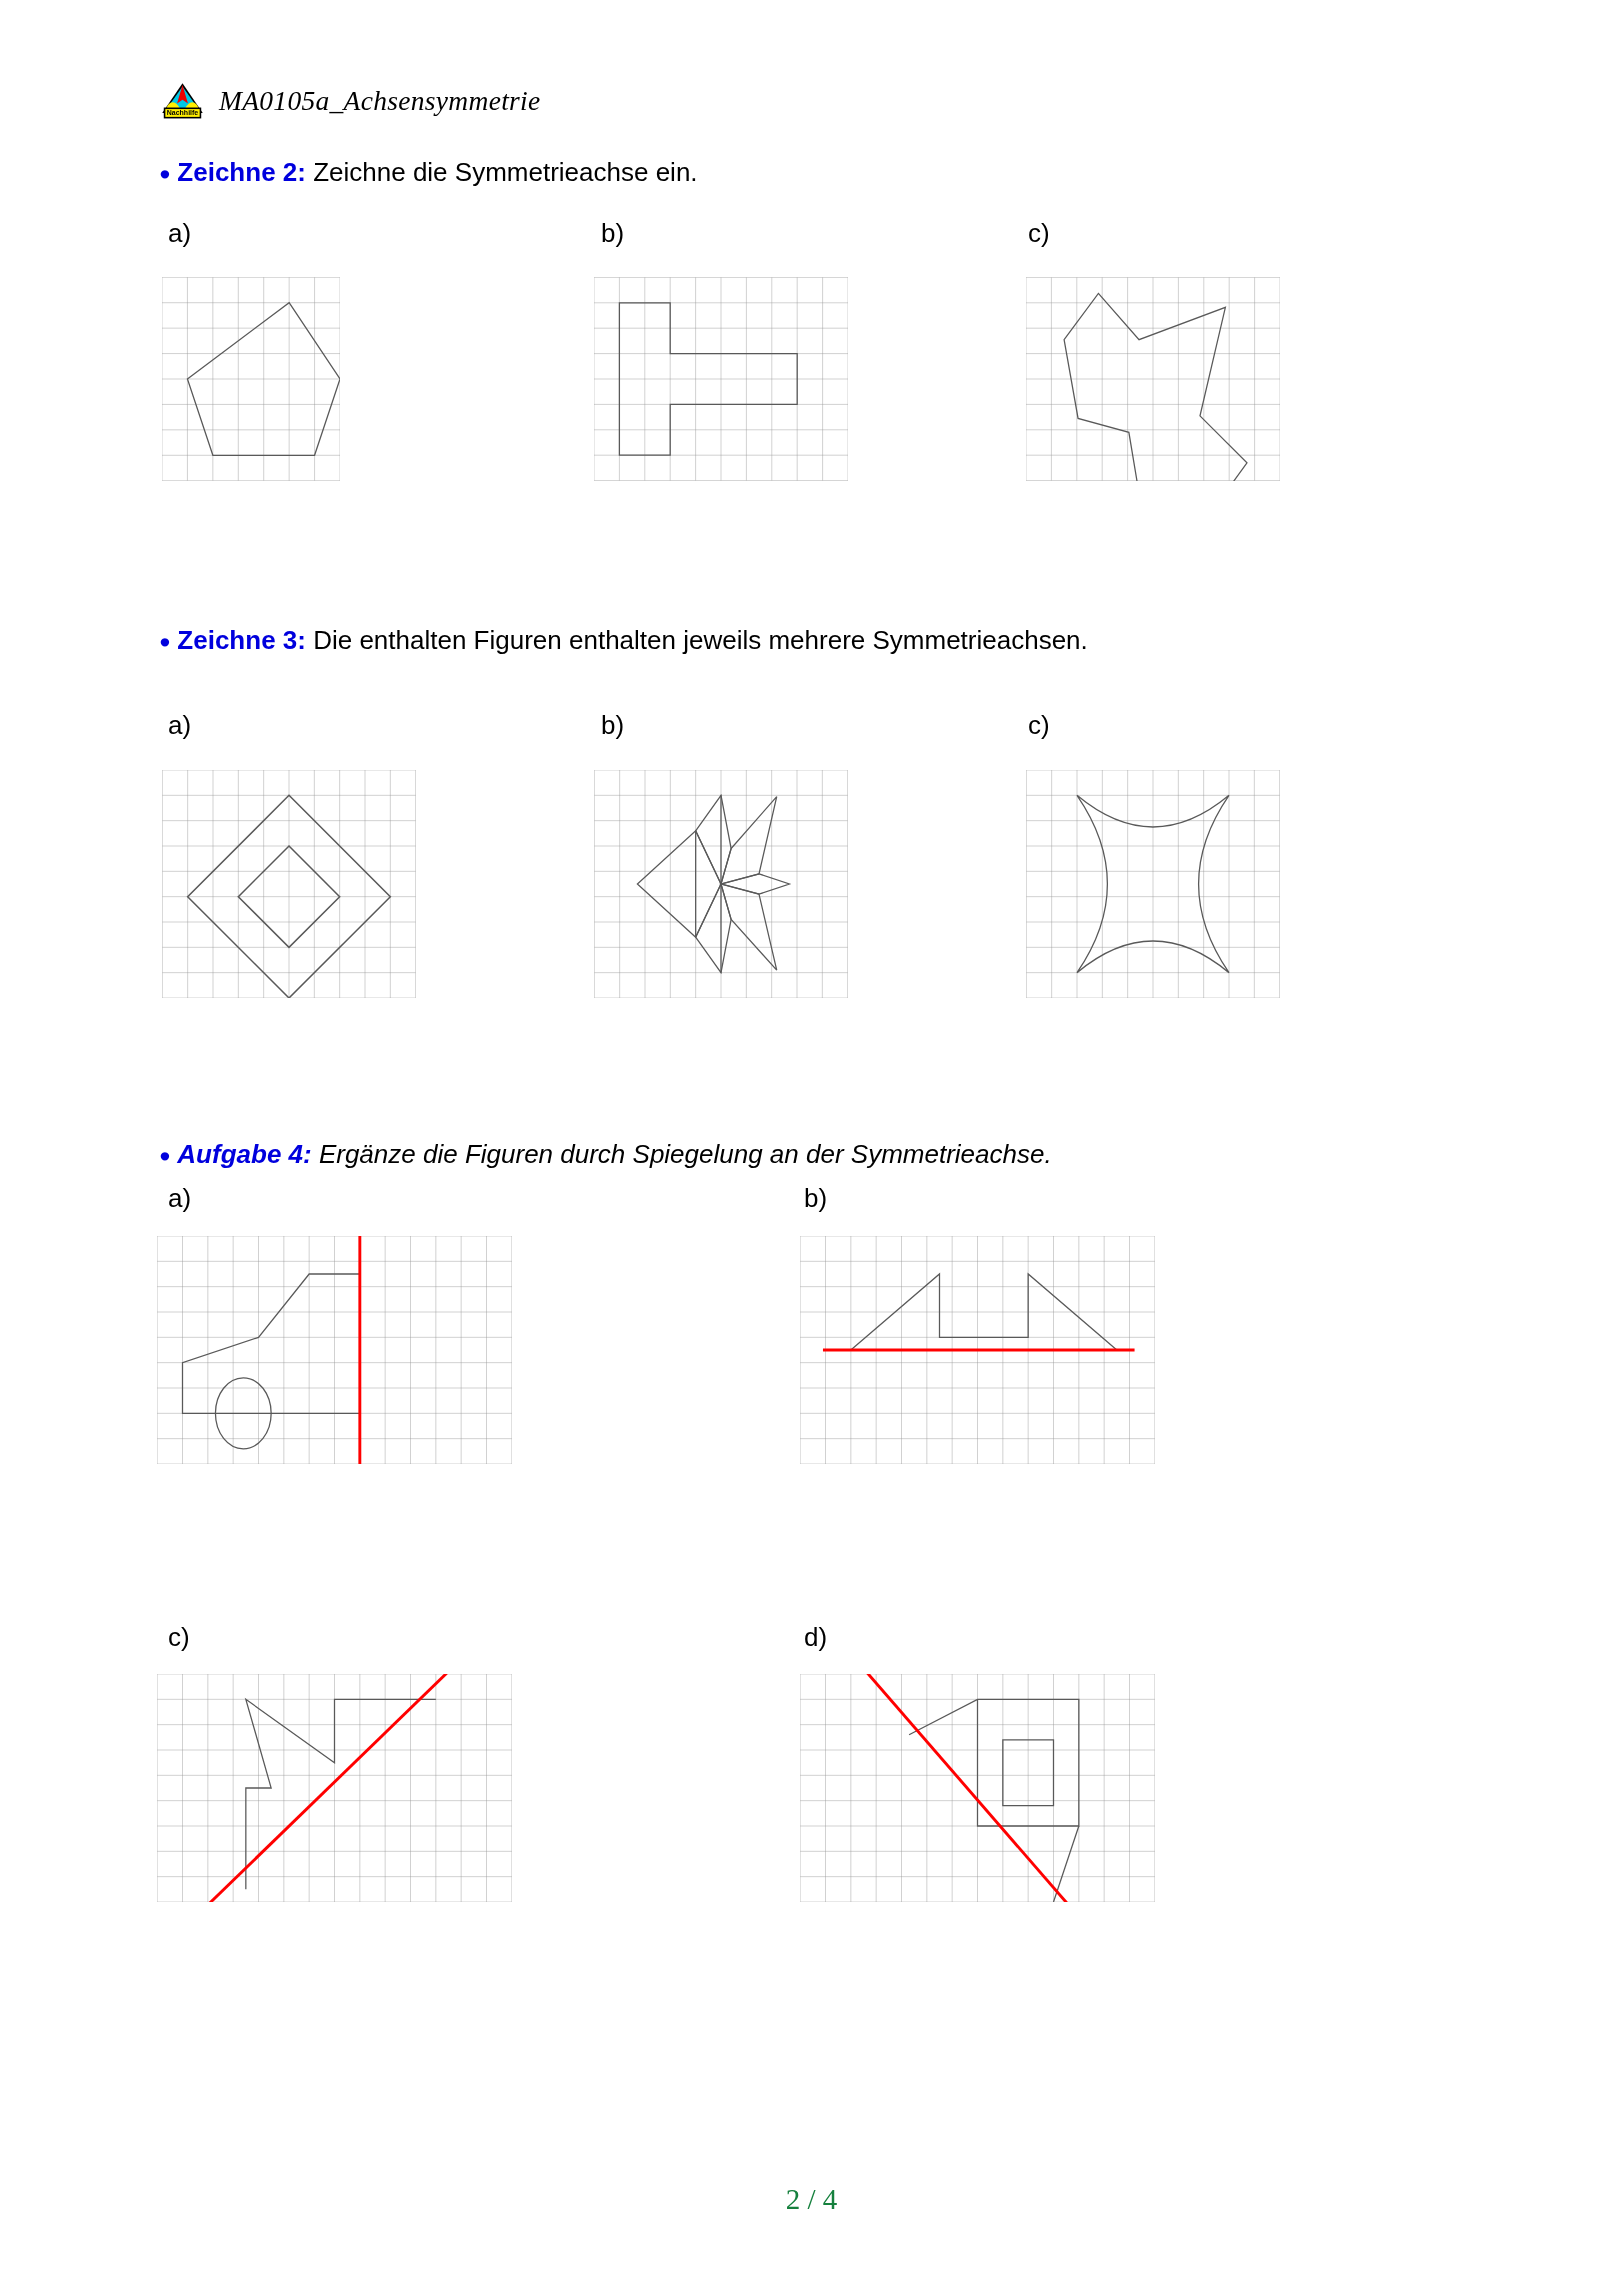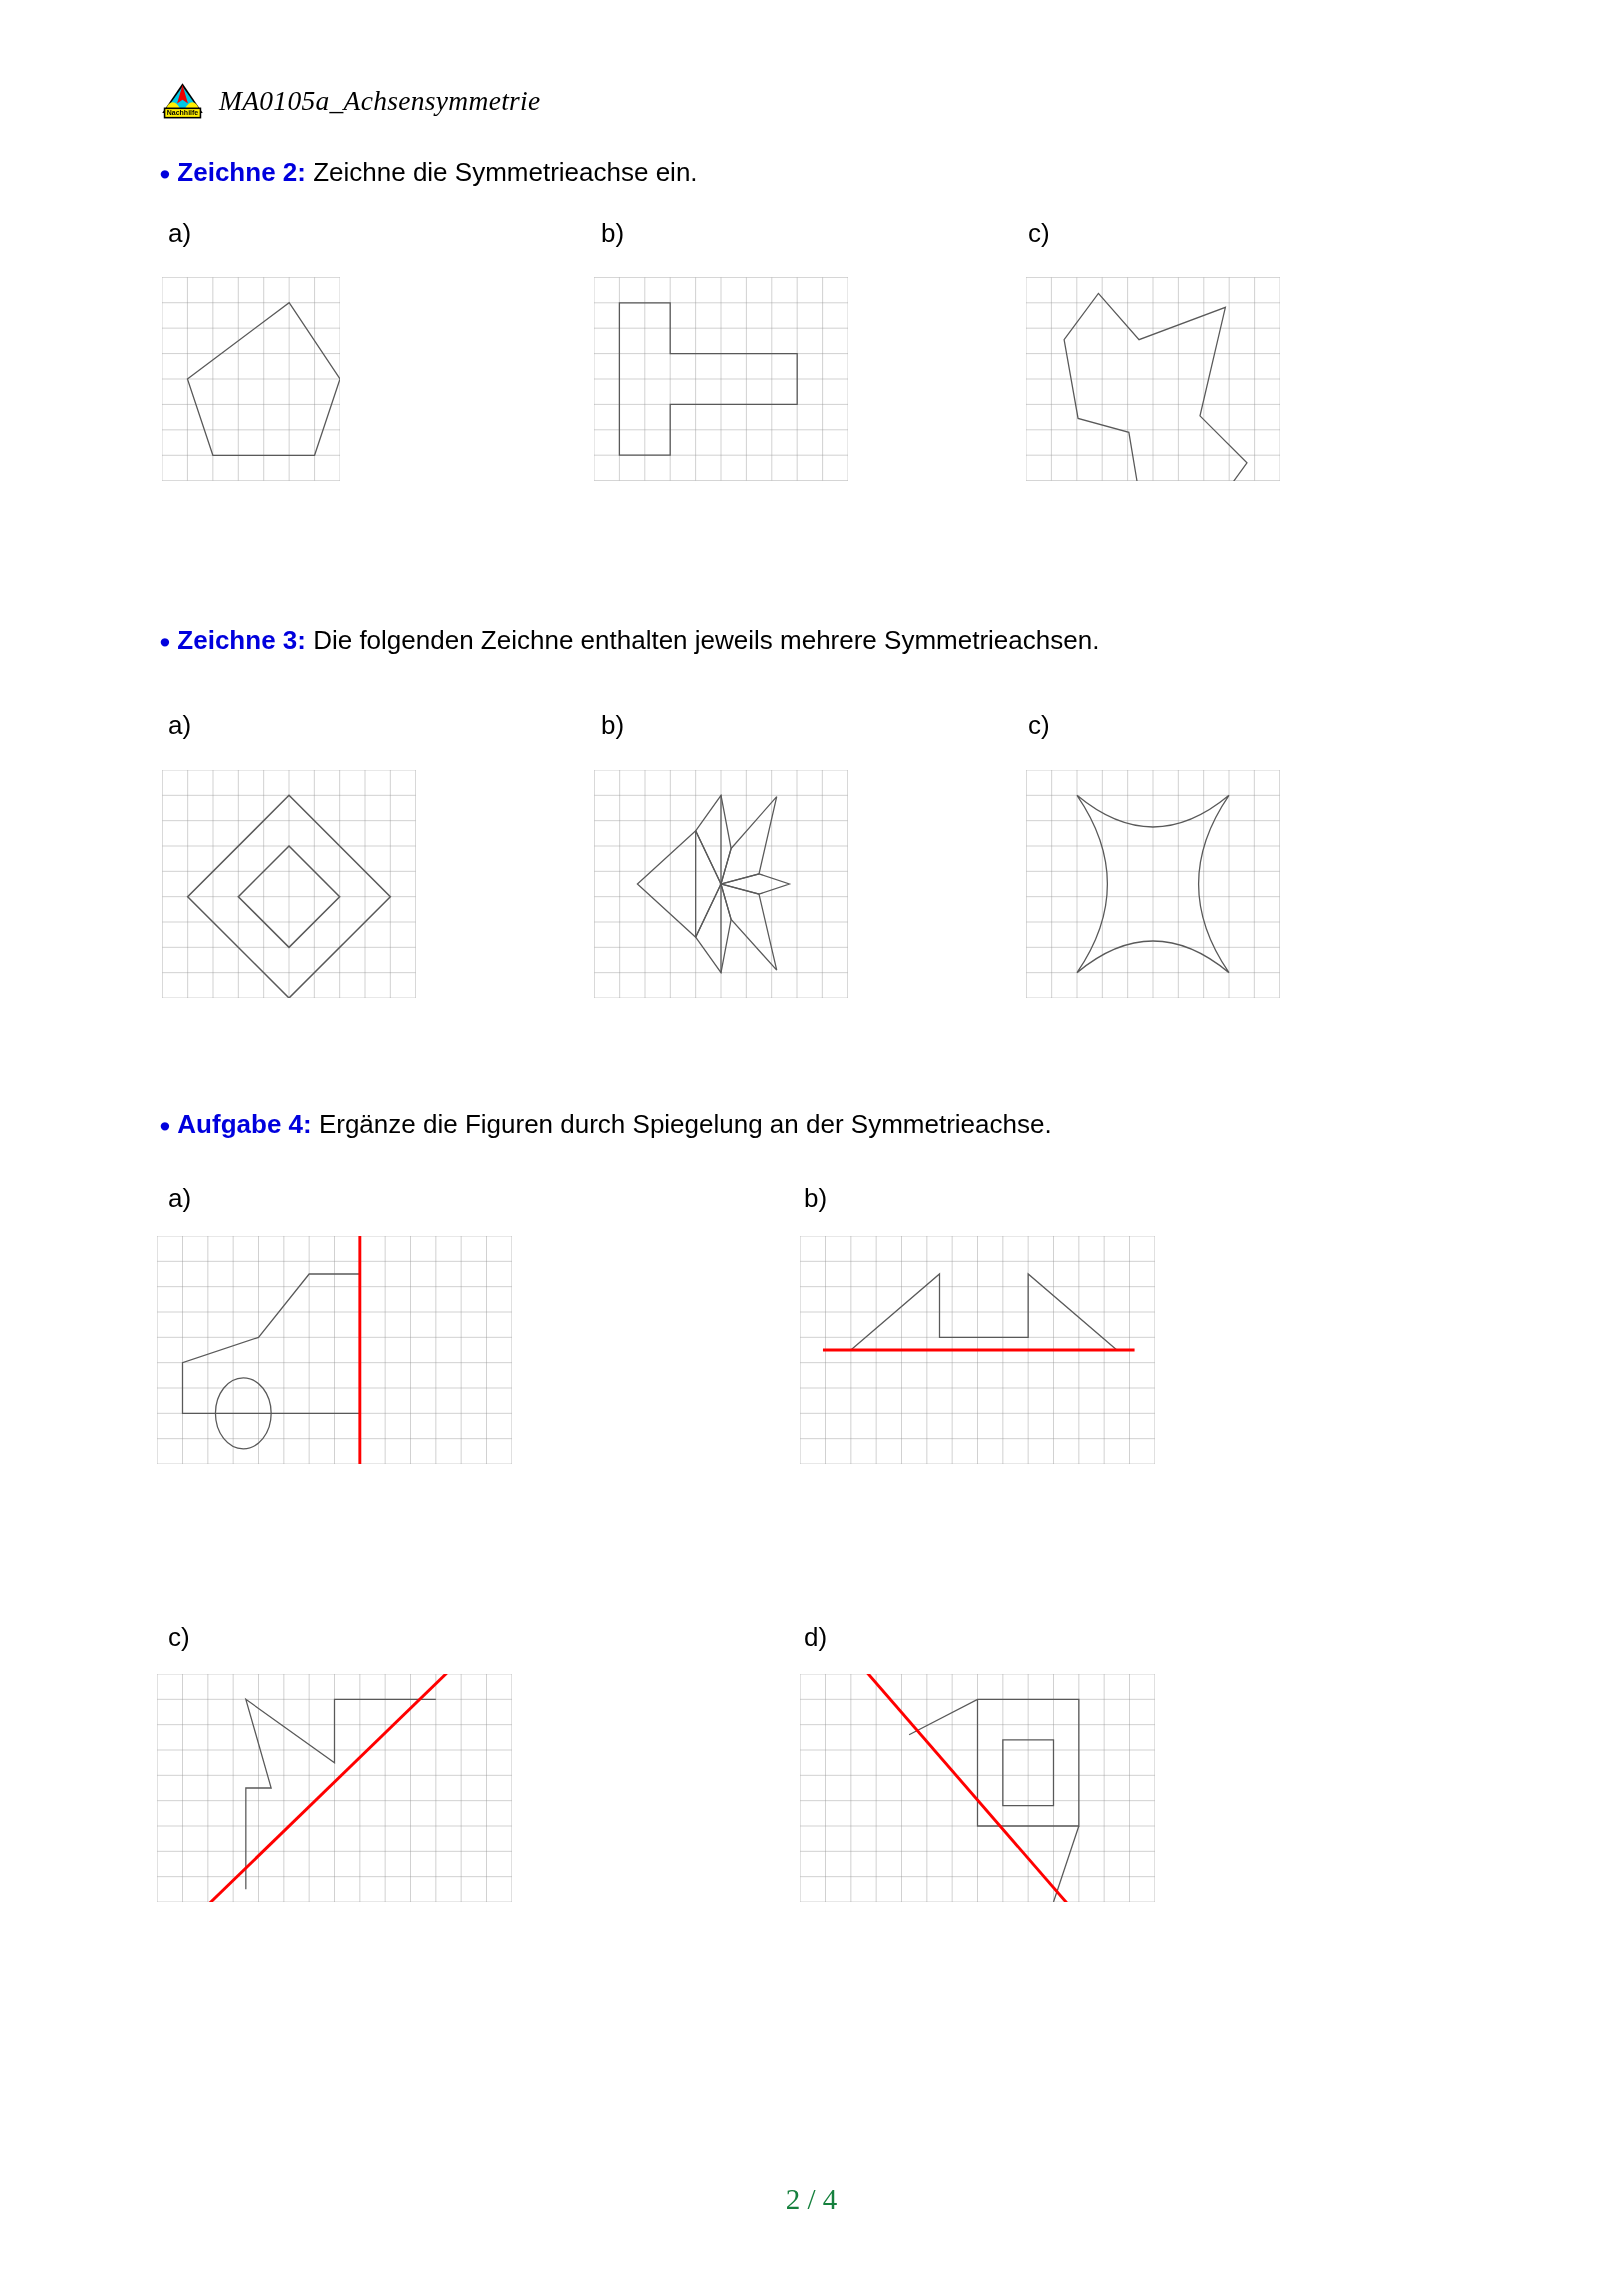--- a/index.html
+++ b/index.html
@@ -19,21 +19,21 @@
     font-style:italic;font-size:27.5px;letter-spacing:0.3px;color:#000;white-space:nowrap;
   }
 
   
   .task{position:absolute;left:159px;font-size:26px;line-height:1.42;color:#000;}
   .task .bullet{color:#0000dd;font-size:19.6px;vertical-align:middle;margin-right:6.5px;}
   .task .tag{color:#0000dd;font-weight:bold;}
   .task-2{top:154px;width:1309px;}
   .task-3{top:622px;width:1270px;text-align:justify;}
   .task-3 .line2{display:block;text-align:left;}
-  .task-4{top:1106px;width:1309px;}
+  .task-4{top:1136px;width:1309px;font-style:italic;}
 
   
   .sublabel{position:absolute;font-size:26px;color:#000;}
 
   
   .fig{position:absolute;}
   .fig svg{display:block;}
 
   .footer{
     position:absolute;left:0;right:0;top:2183px;text-align:center;
@@ -90,21 +90,21 @@
     <svg width="254" height="204" viewBox="0 0 10 8" shape-rendering="geometricPrecision">
       <g stroke="#9a9a9a" stroke-width="0.018">
         <path d="M0 0H10M0 1H10M0 2H10M0 3H10M0 4H10M0 5H10M0 6H10M0 7H10M0 8H10"></path>
         <path d="M0 0V8M1 0V8M2 0V8M3 0V8M4 0V8M5 0V8M6 0V8M7 0V8M8 0V8M9 0V8M10 0V8"></path>
       </g>
       <polygon points="2.85,0.63 4.45,2.45 7.85,1.18 6.85,5.45 8.7,7.3 7.4,9.1 4.45,8.5 4.05,6.1 2.05,5.55 1.5,2.45" fill="none" stroke="#595959" stroke-width="0.05"></polygon>
     </svg>
   </div>
 
   <div class="task task-3">
-    <span class="bullet">●</span><span class="tag">Zeichne 3:</span><span> Die folgenden Zeichne enthalten jeweils mehrere Symmetrieachsen.</span>
+    <span class="bullet">●</span><span class="tag">Zeichne 3:</span><span> Die enthalten Figuren enthalten jeweils mehrere Symmetrieachsen.</span>
   </div>
 
   <div class="sublabel" style="left:168px;top:710px;">a)</div>
   <div class="sublabel" style="left:601px;top:710px;">b)</div>
   <div class="sublabel" style="left:1028px;top:710px;">c)</div>
 
   <div class="fig" style="left:162px;top:770px;">
     <svg width="254" height="228" viewBox="0 0 10 9" shape-rendering="geometricPrecision">
       <g stroke="#9a9a9a" stroke-width="0.018">
         <path d="M0 0H10M0 1H10M0 2H10M0 3H10M0 4H10M0 5H10M0 6H10M0 7H10M0 8H10M0 9H10"></path>

